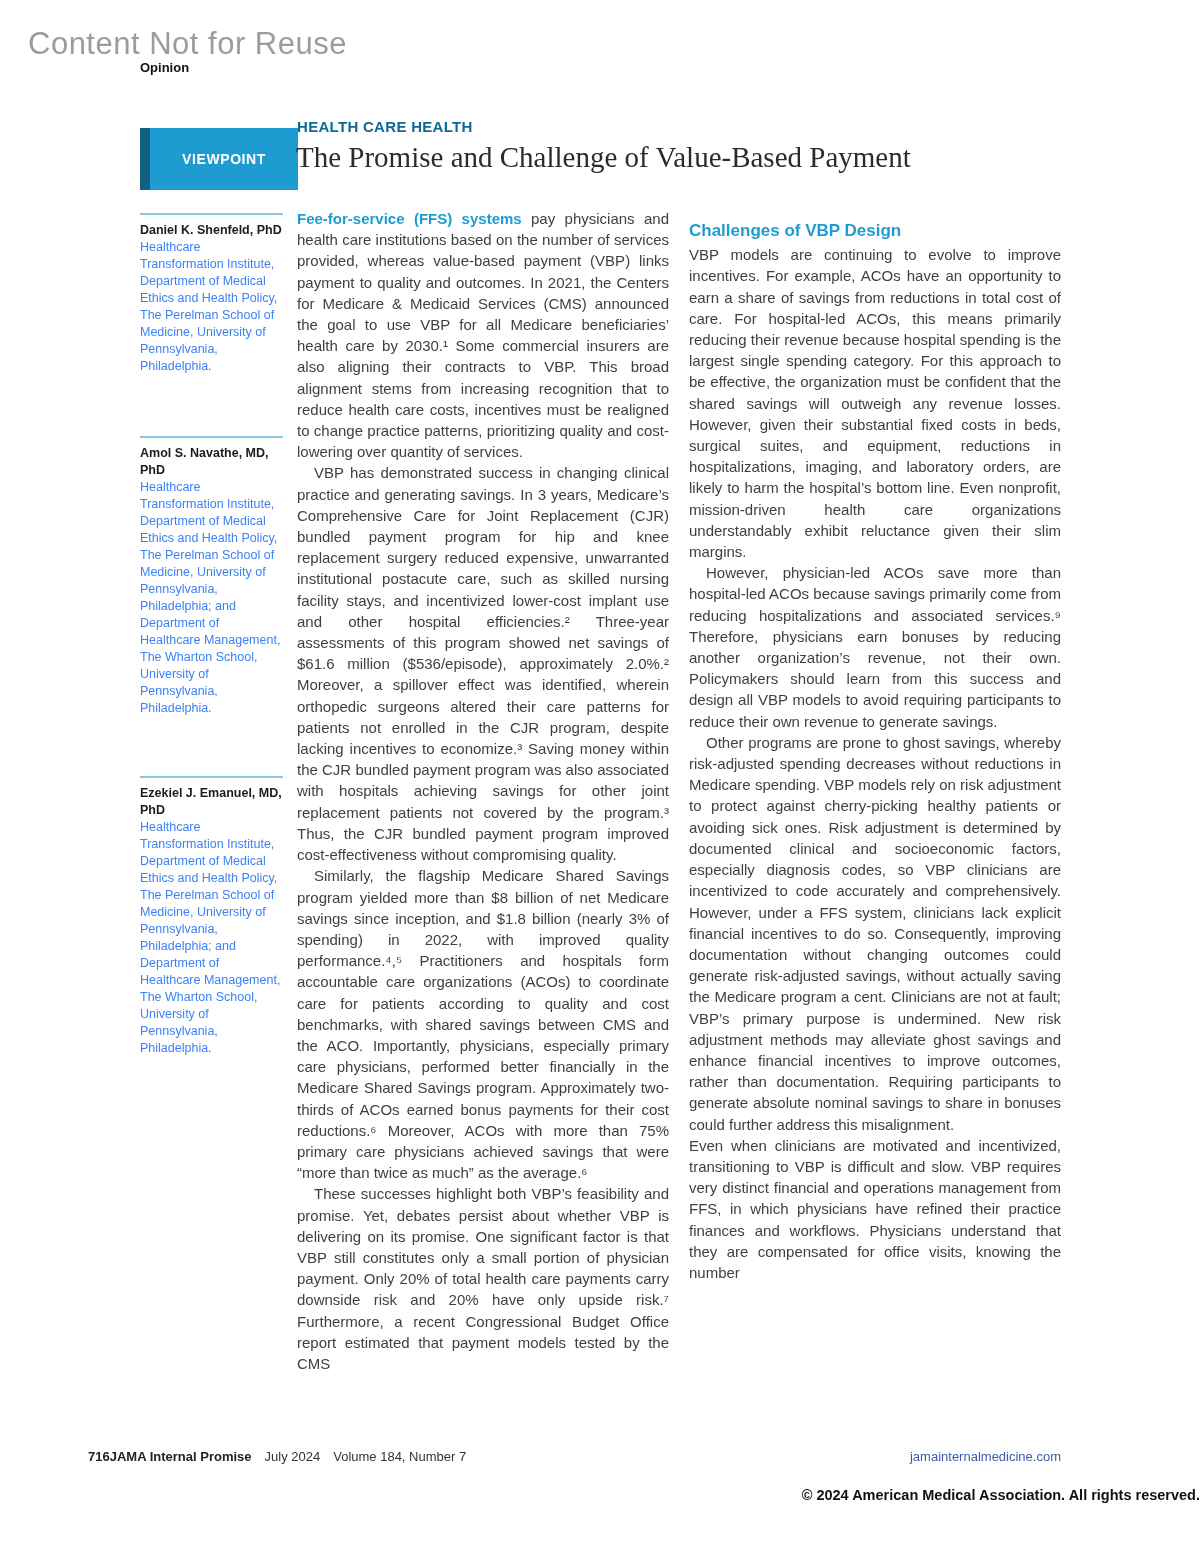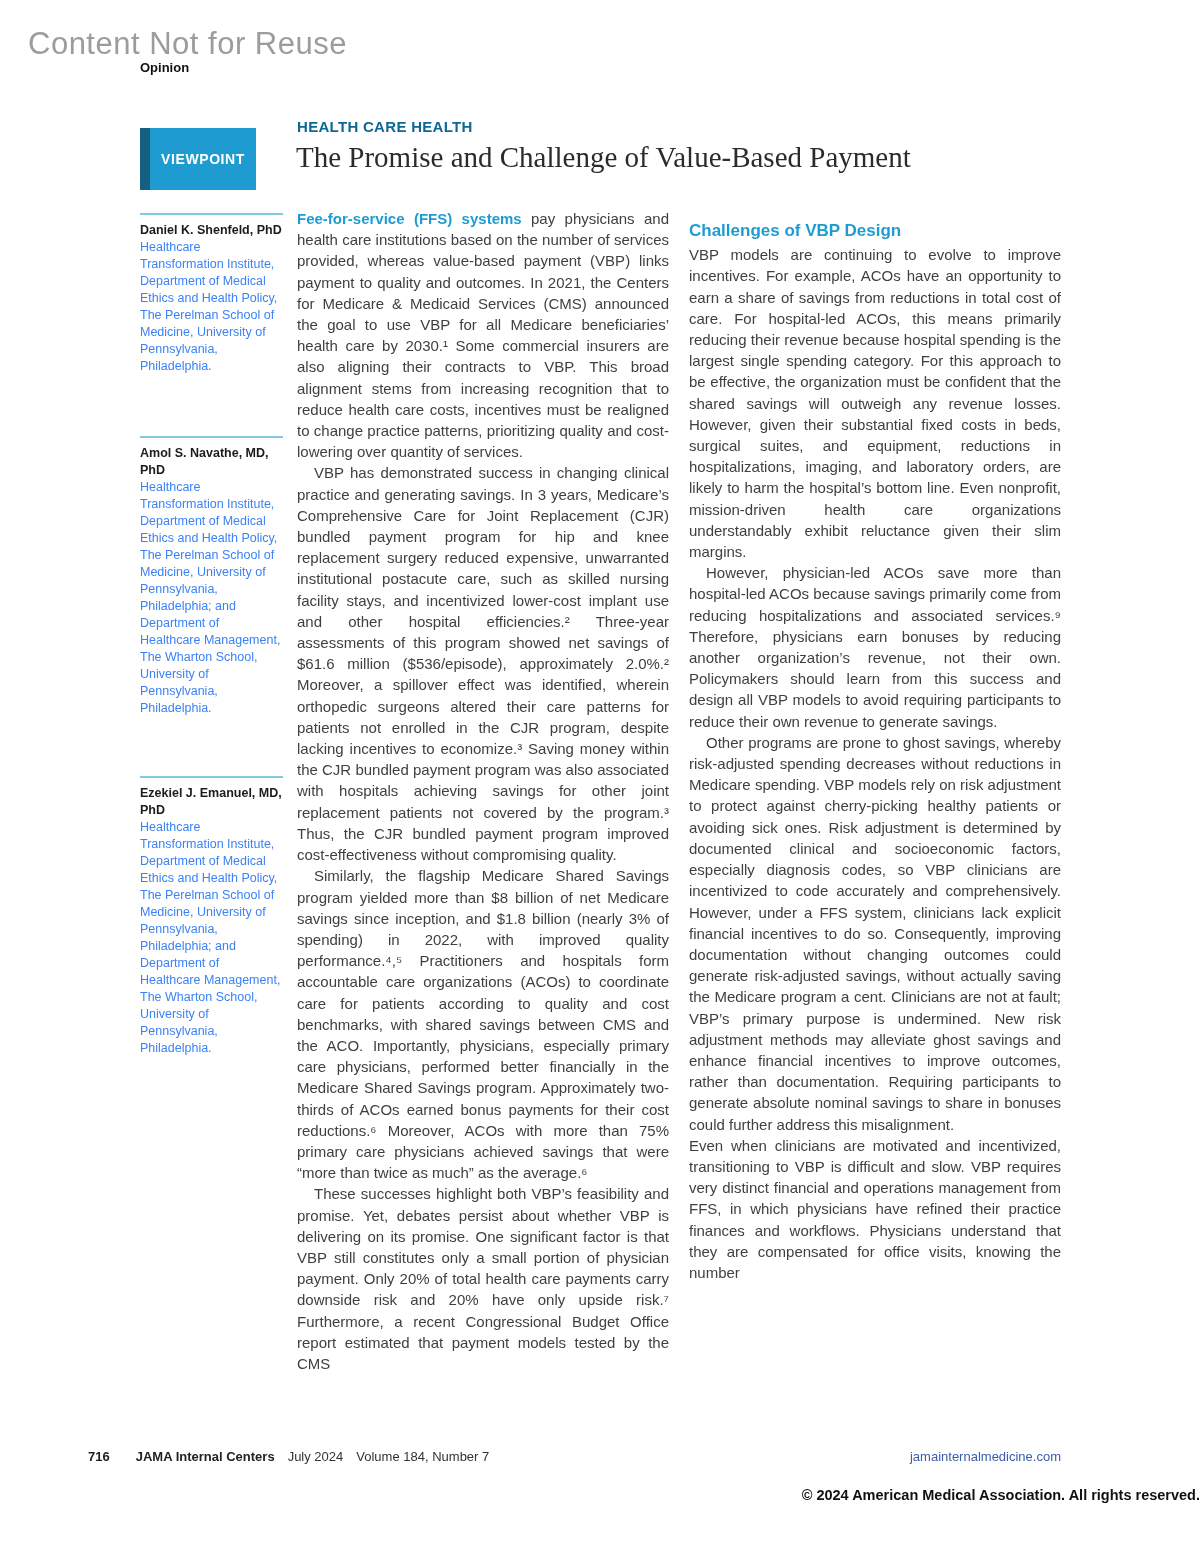--- a/index.html
+++ b/index.html
@@ -12,21 +12,21 @@
   .watermark {
     position: absolute; left: 28px; top: 26px;
     font-size: 31px; color: #9c9c9c; letter-spacing: 0.5px;
   }
   .kicker {
     position: absolute; left: 140px; top: 60px;
     font-size: 13px; font-weight: bold; color: #111;
   }
   .badge {
     position: absolute; left: 140px; top: 128px;
-    width: 116px; height: 62px; display: flex;
+    width: 158px; height: 62px; display: flex;
     background: var(--accent, #1e9cd2);
   }
   .badge-bar { width: 10px; background: var(--accent_dark, #136080); }
   .badge-label {
     flex: 1; display: flex; align-items: center; justify-content: center;
     color: #fff; font-weight: bold; font-size: 14px; letter-spacing: 0.6px;
   }
   .article-section {
     position: absolute; left: 297px; top: 118px;
     font-size: 15px; font-weight: bold; letter-spacing: 0.3px;
@@ -50,21 +50,21 @@
   .col p.indent { text-indent: 17px; }
   .leadin { color: var(--accent, #1e9cd2); font-weight: bold; }
   .subhead {
     font-size: 17px; font-weight: bold; color: var(--accent, #1e9cd2);
     margin: 12px 0 3px 0; text-align: left;
   }
   .footer-bar {
     position: absolute; left: 88px; width: 973px; top: 1449px;
     display: flex; align-items: baseline; font-size: 13px; color: #222;
   }
-  .footer-page { font-weight: bold; margin-right: 26px; }
+  .footer-page { font-weight: bold; }
   .footer-journal { font-weight: bold; margin-right: 13px; }
   .footer-date { margin-right: 13px; color: #333; }
   .footer-volume { color: #333; }
   .footer-url {
     margin-left: auto; color: var(--link, #3a5bae);
     text-decoration: none; cursor: pointer;
   }
   .copyright {
     position: absolute; left: 0; top: 1487px; width: 100%;
     text-align: right; font-weight: bold; font-size: 14.5px; color: #111;
@@ -113,19 +113,19 @@
     <h2 class="subhead">Challenges of VBP Design</h2>
     <p>VBP models are continuing to evolve to improve incentives. For example, ACOs have an opportunity to earn a share of savings from reductions in total cost of care. For hospital-led ACOs, this means primarily reducing their revenue because hospital spending is the largest single spending category. For this approach to be effective, the organization must be confident that the shared savings will outweigh any revenue losses. However, given their substantial fixed costs in beds, surgical suites, and equipment, reductions in hospitalizations, imaging, and laboratory orders, are likely to harm the hospital’s bottom line. Even nonprofit, mission-driven health care organizations understandably exhibit reluctance given their slim margins.</p>
     <p class="indent">However, physician-led ACOs save more than hospital-led ACOs because savings primarily come from reducing hospitalizations and associated services.⁹ Therefore, physicians earn bonuses by reducing another organization’s revenue, not their own. Policymakers should learn from this success and design all VBP models to avoid requiring participants to reduce their own revenue to generate savings.</p>
     <p class="indent">Other programs are prone to ghost savings, whereby risk-adjusted spending decreases without reductions in Medicare spending. VBP models rely on risk adjustment to protect against cherry-picking healthy patients or avoiding sick ones. Risk adjustment is determined by documented clinical and socioeconomic factors, especially diagnosis codes, so VBP clinicians are incentivized to code accurately and comprehensively. However, under a FFS system, clinicians lack explicit financial incentives to do so. Consequently, improving documentation without changing outcomes could generate risk-adjusted savings, without actually saving the Medicare program a cent. Clinicians are not at fault; VBP’s primary purpose is undermined. New risk adjustment methods may alleviate ghost savings and enhance financial incentives to improve outcomes, rather than documentation. Requiring participants to generate absolute nominal savings to share in bonuses could further address this misalignment.</p>
     <p>Even when clinicians are motivated and incentivized, transitioning to VBP is difficult and slow. VBP requires very distinct financial and operations management from FFS, in which physicians have refined their practice finances and workflows. Physicians understand that they are compensated for office visits, knowing the number</p>
   </div>
 </main>
 
 <footer class="footer-bar">
   <span class="footer-page">716</span>
-  <span class="footer-journal">JAMA Internal Centers</span>
+  <span class="footer-journal">JAMA Internal Promise</span>
   <span class="footer-date">July 2024</span>
   <span class="footer-volume">Volume 184, Number 7</span>
   <a class="footer-url">jamainternalmedicine.com</a>
 </footer>
 
 <div class="copyright">© 2024 American Medical Association. All rights reserved.</div>
 
 </body></html>

